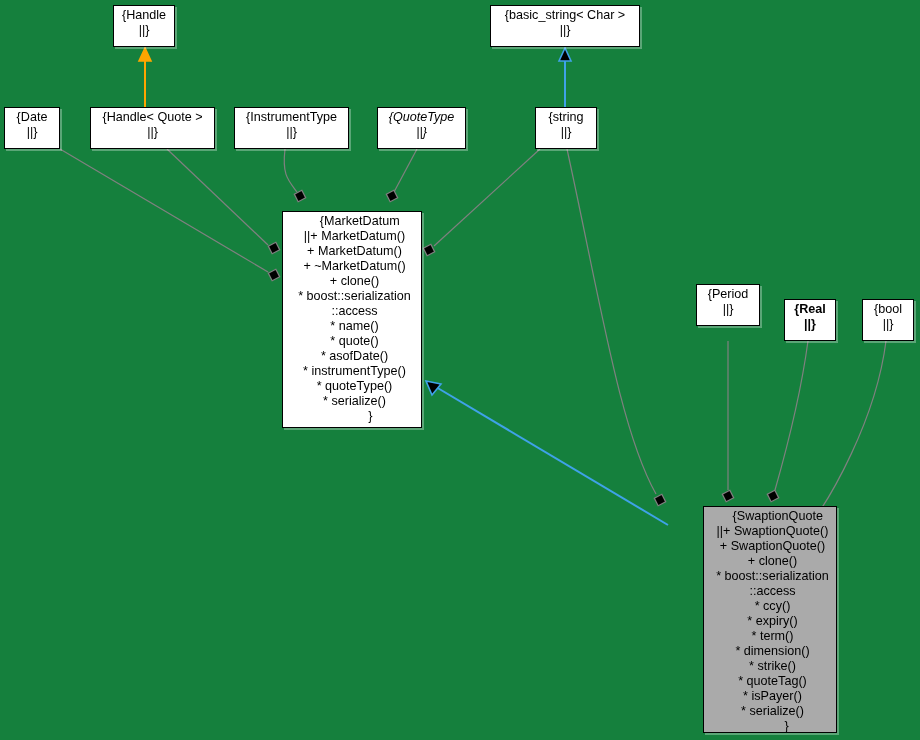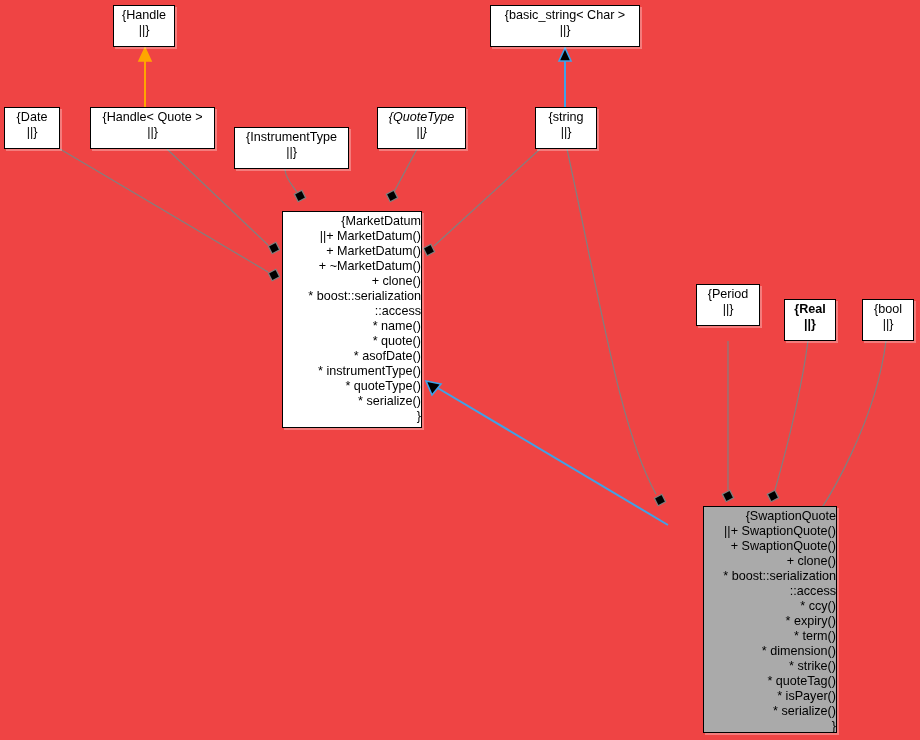--- a/index.html
+++ b/index.html
@@ -4,21 +4,21 @@
 <style>
   html, body {
     margin: 0;
     padding: 0;
     background: #000000;
   }
   #diagram-root {
     position: relative;
     width: 920px;
     height: 740px;
-    background: #ef4444;
+    background: #15803d;
     overflow: hidden;
     font-family: "Liberation Sans", sans-serif;
   }
   svg.graph {
     position: absolute;
     left: 0;
     top: 0;
     width: 920px;
     height: 740px;
   }
@@ -37,21 +37,21 @@
     overflow: hidden;
   }
   .node-box.highlight {
     background: #aaaaaa;
     margin-left: 40px;
   }
   .node-box .nb-line {
     display: block;
   }
   .node-box.detailed {
-    text-align: right;
+    text-align: center;
     padding-left: 5px;
   }
 </style>
 </head>
 <body>
 
 <div id="diagram-root">
   <svg class="graph" viewBox="0 0 920 740" xmlns="http://www.w3.org/2000/svg">
       <g>
         <path d="M 145,107 L 145,58" fill="none" stroke="#ffa500" stroke-width="2"></path>
@@ -100,21 +100,21 @@
       <g>
         <path d="M 886,341 C 876,420 830,500 806,530" fill="none" stroke="#808080" stroke-width="1.2"></path>
         <polygon points="801,528 807,534 801,540 795,534" fill="#000000" stroke="#808080" stroke-width="1.2" transform="rotate(18 801 534)"></polygon>
       </g>
     </svg>
   <div id="nodes-layer">
       <div class="node-box" style="left: 113px; top: 5px; width: 62px; height: 42px;"><span class="nb-line center">{Handle</span><span class="nb-line center">||}</span></div>
       <div class="node-box" style="left: 490px; top: 5px; width: 150px; height: 42px;"><span class="nb-line center">{basic_string&lt; Char &gt;</span><span class="nb-line center">||}</span></div>
       <div class="node-box" style="left: 4px; top: 107px; width: 56px; height: 42px;"><span class="nb-line center">{Date</span><span class="nb-line center">||}</span></div>
       <div class="node-box" style="left: 90px; top: 107px; width: 125px; height: 42px;"><span class="nb-line center">{Handle&lt; Quote &gt;</span><span class="nb-line center">||}</span></div>
-      <div class="node-box" style="left: 234px; top: 107px; width: 115px; height: 42px; margin-top: 20px;"><span class="nb-line center">{InstrumentType</span><span class="nb-line center">||}</span></div>
+      <div class="node-box" style="left: 234px; top: 107px; width: 115px; height: 42px;"><span class="nb-line center">{InstrumentType</span><span class="nb-line center">||}</span></div>
       <div class="node-box" style="left: 377px; top: 107px; width: 89px; height: 42px; font-style: italic;"><span class="nb-line center">{QuoteType</span><span class="nb-line center">||}</span></div>
       <div class="node-box" style="left: 535px; top: 107px; width: 62px; height: 42px;"><span class="nb-line center">{string</span><span class="nb-line center">||}</span></div>
       <div class="node-box" style="left: 696px; top: 284px; width: 64px; height: 42px;"><span class="nb-line center">{Period</span><span class="nb-line center">||}</span></div>
       <div class="node-box" style="left: 784px; top: 299px; width: 52px; height: 42px; font-weight: bold;"><span class="nb-line center">{Real</span><span class="nb-line center">||}</span></div>
       <div class="node-box" style="left: 862px; top: 299px; width: 52px; height: 42px;"><span class="nb-line center">{bool</span><span class="nb-line center">||}</span></div>
       <div class="node-box detailed" style="left: 282px; top: 211px; width: 140px; height: 217px;"><span class="nb-line">   {MarketDatum</span><span class="nb-line">||+ MarketDatum()</span><span class="nb-line">+ MarketDatum()</span><span class="nb-line">+ ~MarketDatum()</span><span class="nb-line">+ clone()</span><span class="nb-line">* boost::serialization</span><span class="nb-line">::access</span><span class="nb-line">* name()</span><span class="nb-line">* quote()</span><span class="nb-line">* asofDate()</span><span class="nb-line">* instrumentType()</span><span class="nb-line">* quoteType()</span><span class="nb-line">* serialize()</span><span class="nb-line">         }</span></div>
       <div class="node-box highlight detailed" style="left: 663px; top: 506px; width: 134px; height: 227px;"><span class="nb-line">   {SwaptionQuote</span><span class="nb-line">||+ SwaptionQuote()</span><span class="nb-line">+ SwaptionQuote()</span><span class="nb-line">+ clone()</span><span class="nb-line">* boost::serialization</span><span class="nb-line">::access</span><span class="nb-line">* ccy()</span><span class="nb-line">* expiry()</span><span class="nb-line">* term()</span><span class="nb-line">* dimension()</span><span class="nb-line">* strike()</span><span class="nb-line">* quoteTag()</span><span class="nb-line">* isPayer()</span><span class="nb-line">* serialize()</span><span class="nb-line">        }</span></div>
     </div>
 </div>
 

